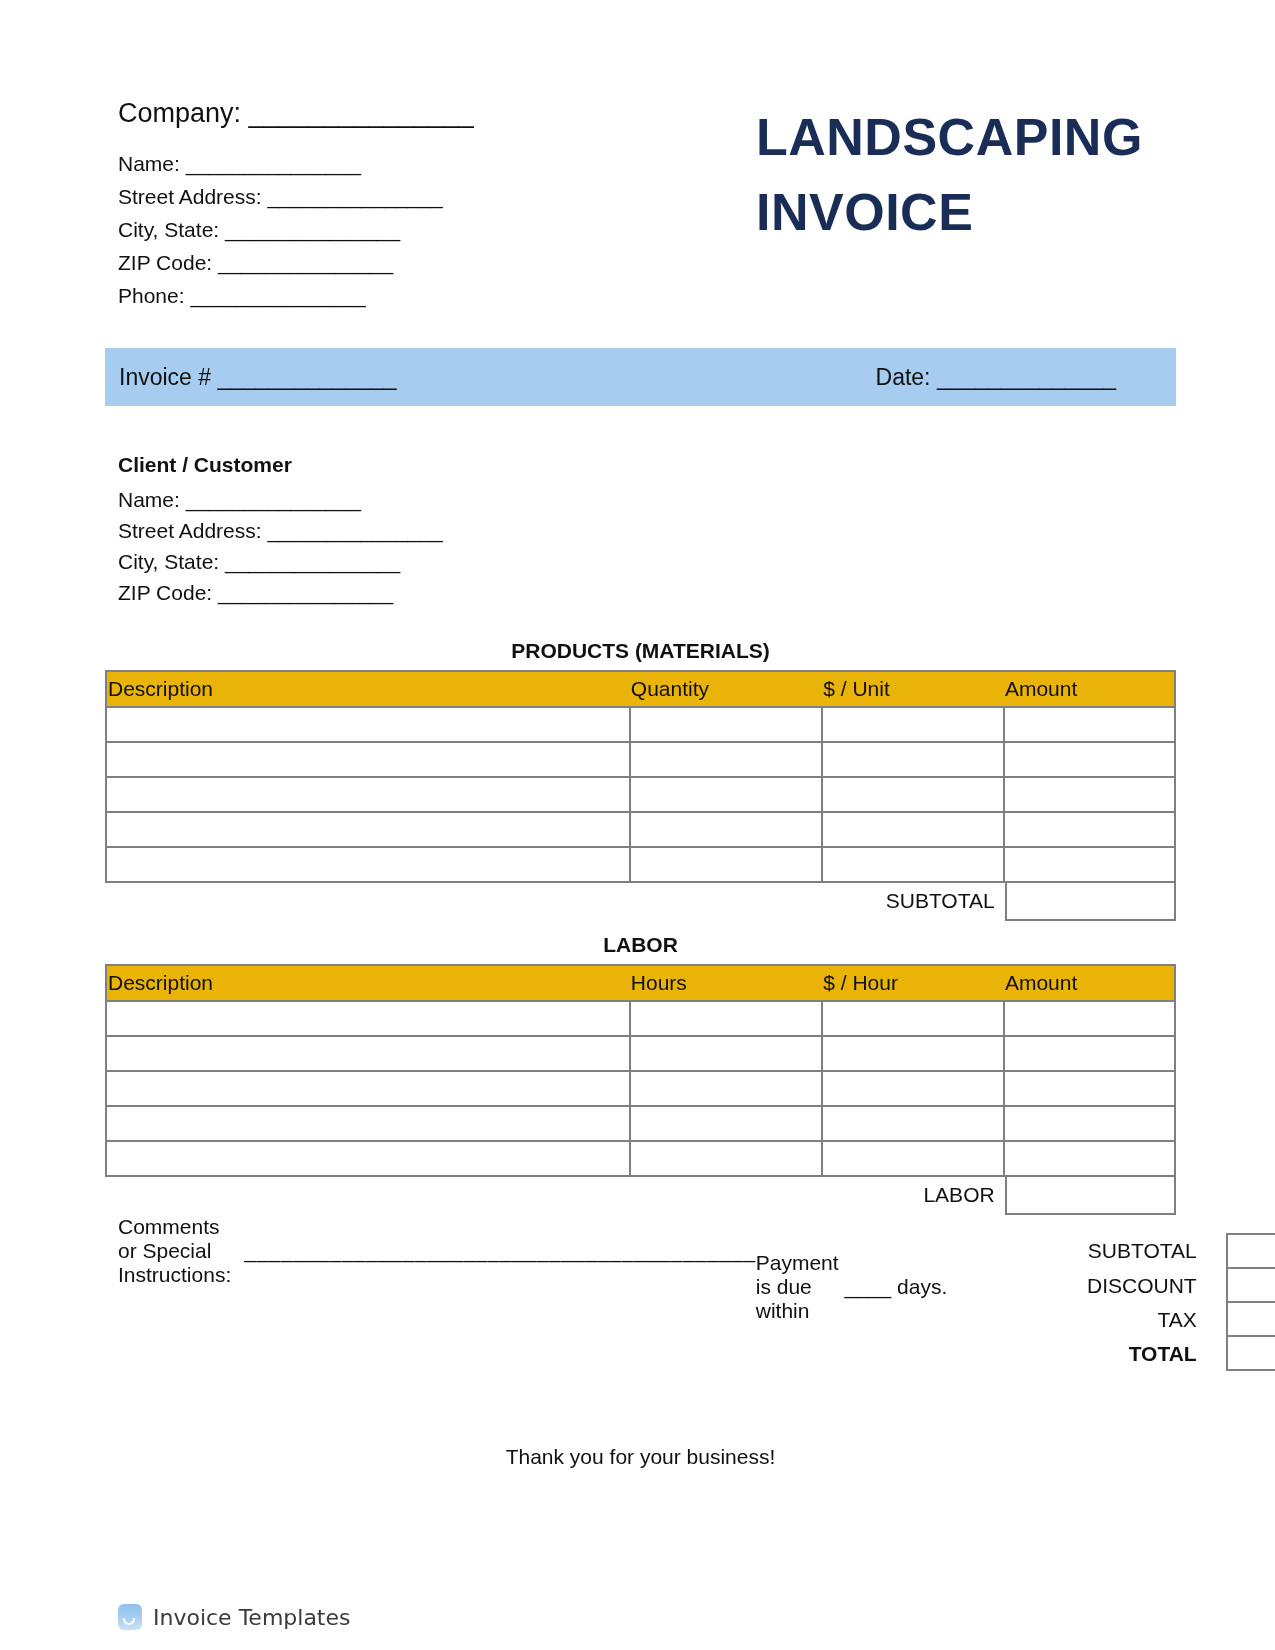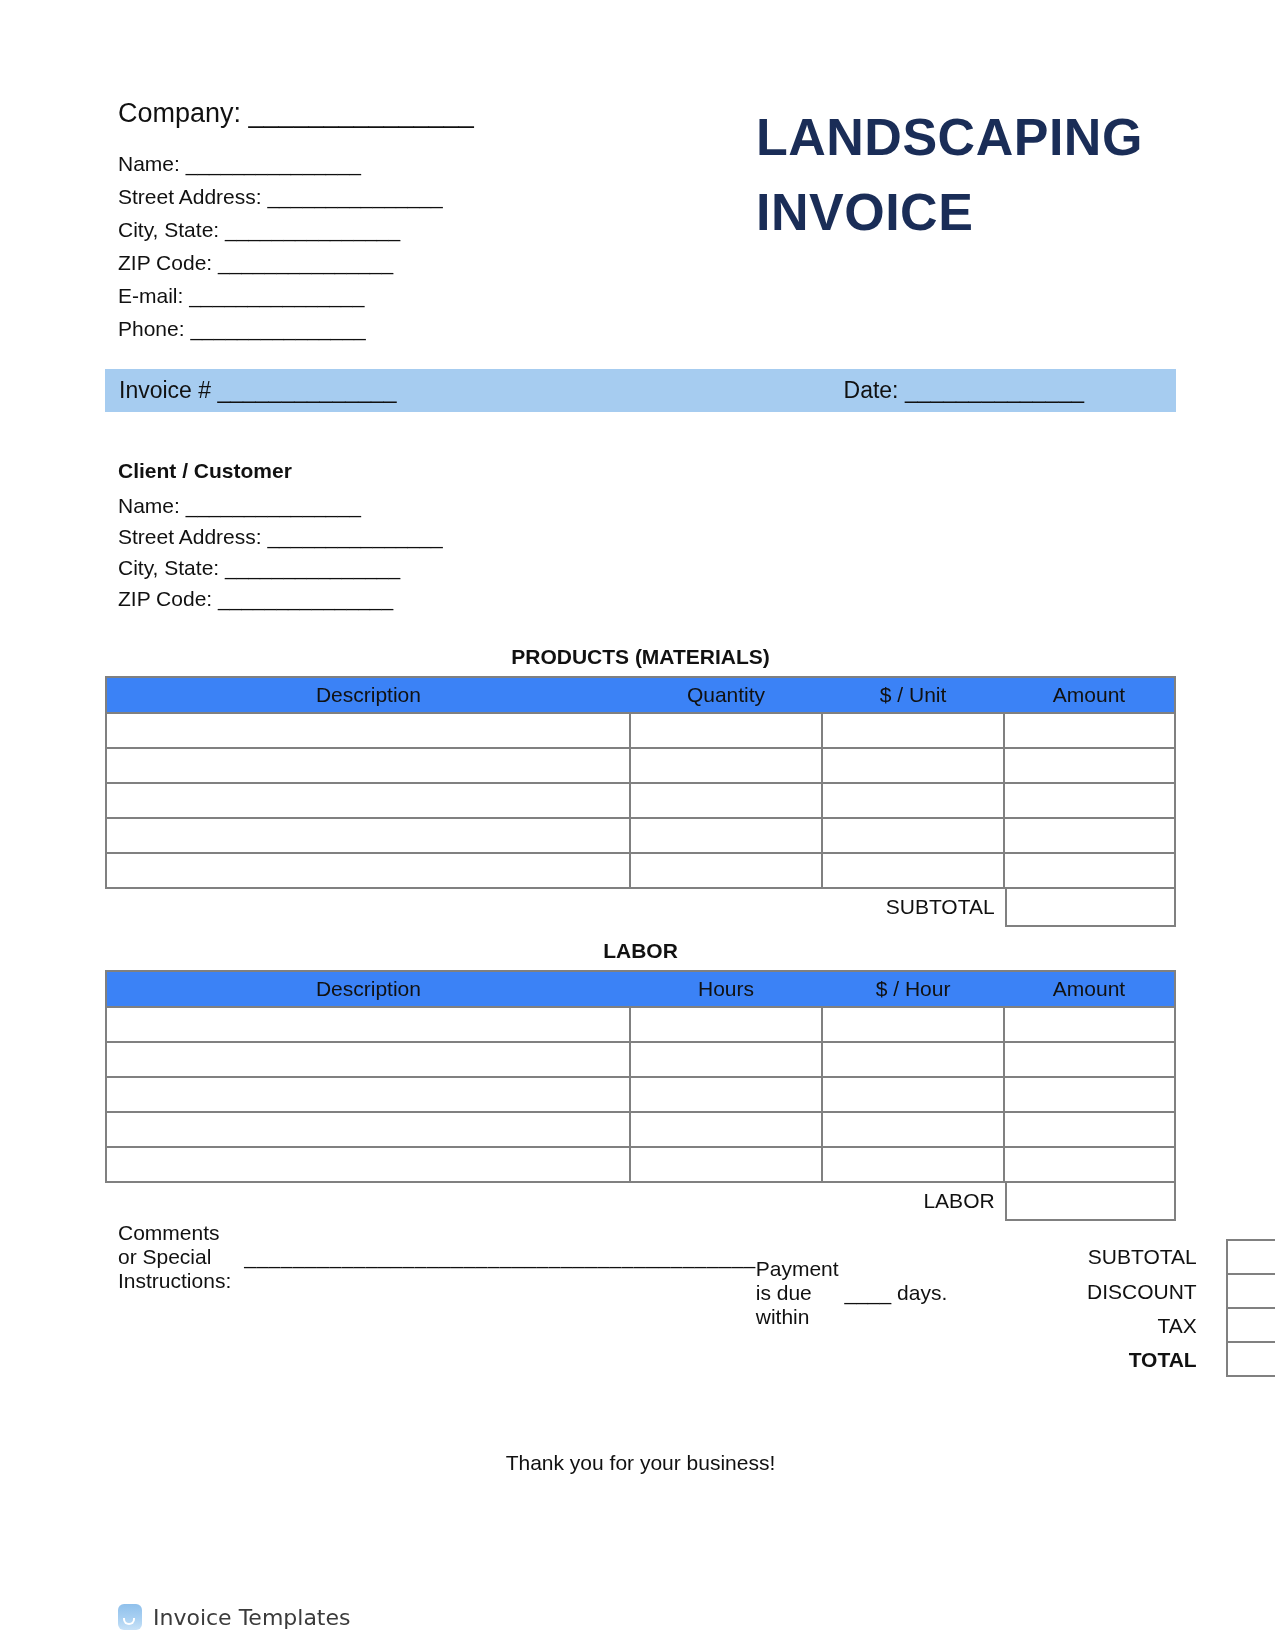--- a/index.html
+++ b/index.html
@@ -22,31 +22,31 @@
     font-size: 52px;
     font-weight: bold;
     color: #1a2d57;
     line-height: 75px;
     letter-spacing: 0.5px;
     margin-top: 2px;
   }
 
   
   .invoice-bar {
-    margin-top: 24px;
+    margin-top: 36px;
     background: #a6ccf0;
-    height: 43px;
+    height: 58px;
     display: flex;
     align-items: center;
     font-size: 23px;
     padding-left: 14px;
     box-sizing: border-box;
   }
   .invoice-bar .bar-left { flex: 0 0 auto; }
-  .invoice-bar .bar-right { margin-left: auto; padding-right: 92px; }
+  .invoice-bar .bar-right { margin-left: auto; padding-right: 60px; }
 
   
   .client-block { margin-top: 44px; padding-left: 13px; }
   .client-heading { font-size: 21px; font-weight: bold; line-height: 30px; margin-bottom: 4px; }
   .client-block .field-line { line-height: 31px; }
 
   
   .section-title {
     text-align: center;
     font-size: 21px;
@@ -57,22 +57,21 @@
   .section-title.labor { margin-top: 12px; }
   table.items {
     border-collapse: collapse;
     width: 100%;
     border: 2px solid #808080;
     table-layout: fixed;
   }
   table.items td { border: 2px solid #808080; height: 31px; background: #ffffff; }
   table.items tr.head td {
     border-left: none; border-right: none;
-    background: #3b82f6;
-    text-align: center;
+    background: #eab308;
     font-size: 21px;
     height: 32px;
     color: #111111;
   }
   .total-row {
     display: flex;
     justify-content: flex-end;
     align-items: center;
     margin-top: -2px;
   }
@@ -157,24 +156,20 @@
       </div>
       <div class="field-line">
         <span>City, State:</span>
         <span>_______________</span>
       </div>
       <div class="field-line">
         <span>ZIP Code:</span>
         <span>_______________</span>
       </div>
       <div class="field-line">
-        <span>E-mail:</span>
-        <span>_______________</span>
-      </div>
-      <div class="field-line">
         <span>Phone:</span>
         <span>_______________</span>
       </div>
     </div>
     <div class="doc-title">LANDSCAPING INVOICE</div>
   </div>
 
   <div class="invoice-bar">
     <span class="bar-left">
       <span>Invoice #</span>

